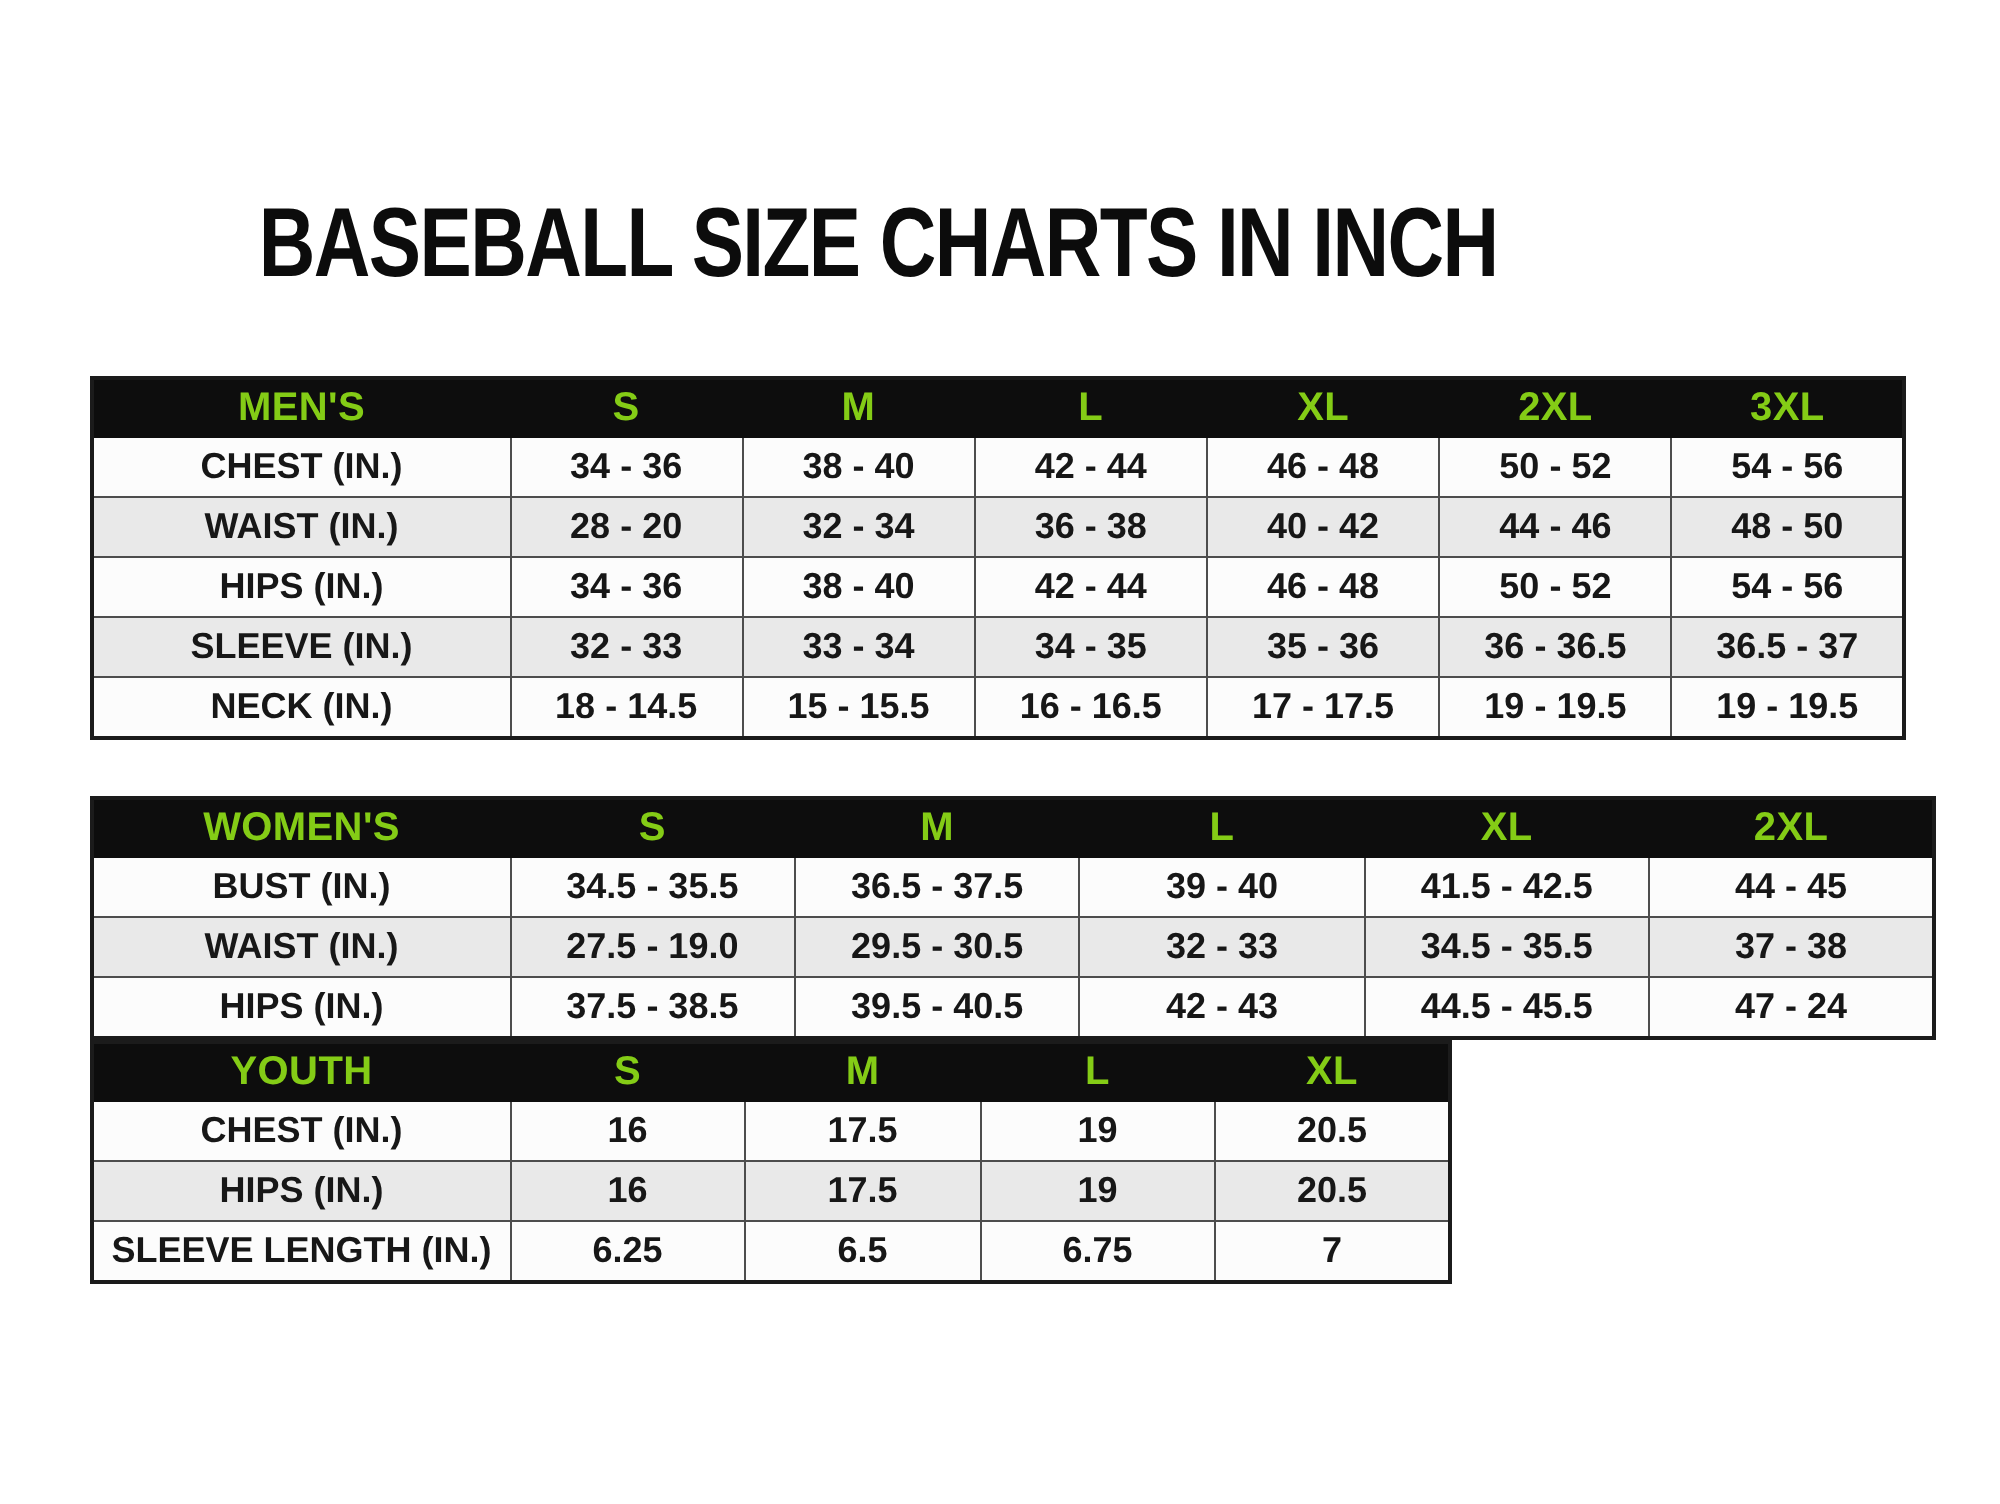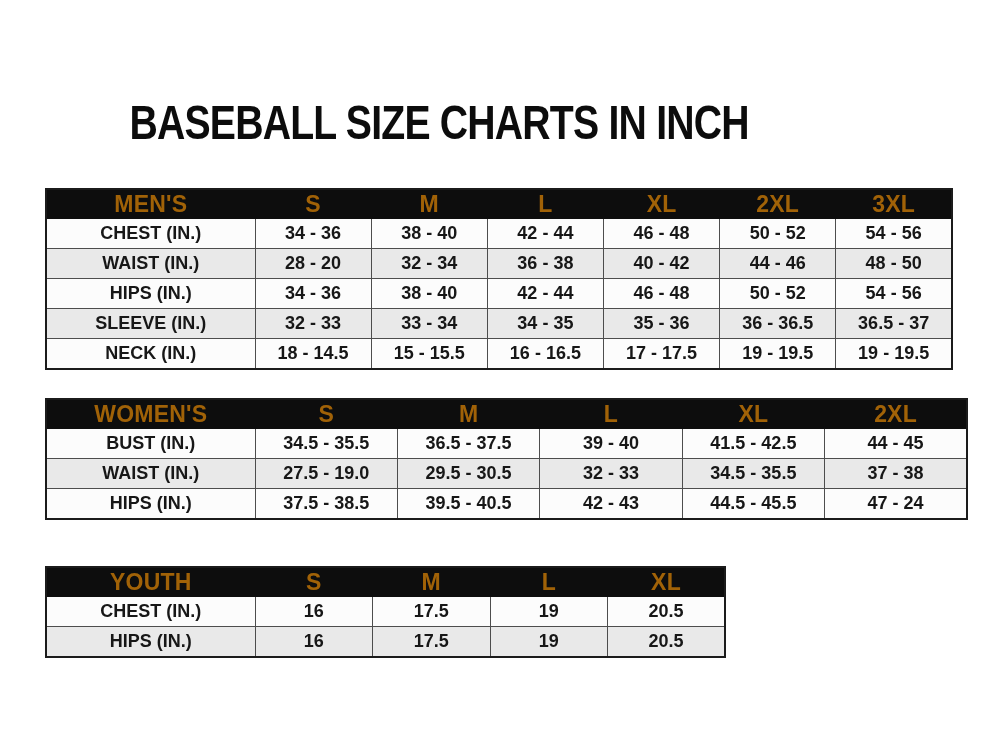--- a/index.html
+++ b/index.html
@@ -13,29 +13,29 @@
   }
   .page-title{
     display:inline-block;white-space:nowrap;
     font-size:49px;font-weight:bold;color:#0c0c0c;
     letter-spacing:-1px;
     transform:scaleX(0.80);transform-origin:50% 50%;
   }
   .size-table-box{position:absolute;left:45px;}
   #table-0{top:188px;width:908px;}
   #table-1{top:398px;width:923px;}
-  #table-2{top:566px;width:681px;}
+  #table-2{top:520px;width:681px;}
   table.size-table{
     width:100%;border-collapse:collapse;table-layout:fixed;
     border:2px solid #1b1b1b;
   }
   col.label-col{width:209px;}
   table.size-table th{
-    background:#0d0d0d;color:#a16207;
-    font-size:23px;font-weight:bold;text-align:center;
+    background:#0d0d0d;color:#84cc16;
+    font-size:20px;font-weight:bold;text-align:center;
     height:28px;padding:0;border:1px solid #0d0d0d;
     letter-spacing:0.2px;
   }
   table.size-table td{
     font-size:18px;font-weight:bold;color:#171717;
     text-align:center;vertical-align:middle;
     height:29px;padding:0 2px;
     border:1px solid #4d4d4d;
     overflow:hidden;white-space:nowrap;
   }
@@ -194,15 +194,22 @@
           <td>19</td>
           <td>20.5</td>
         </tr>
         <tr>
           <td>HIPS (IN.)</td>
           <td>16</td>
           <td>17.5</td>
           <td>19</td>
           <td>20.5</td>
         </tr>
+        <tr>
+          <td>SLEEVE LENGTH (IN.)</td>
+          <td>6.25</td>
+          <td>6.5</td>
+          <td>6.75</td>
+          <td>7</td>
+        </tr>
       </tbody>
     </table>
   </div>
 
 </body></html>

